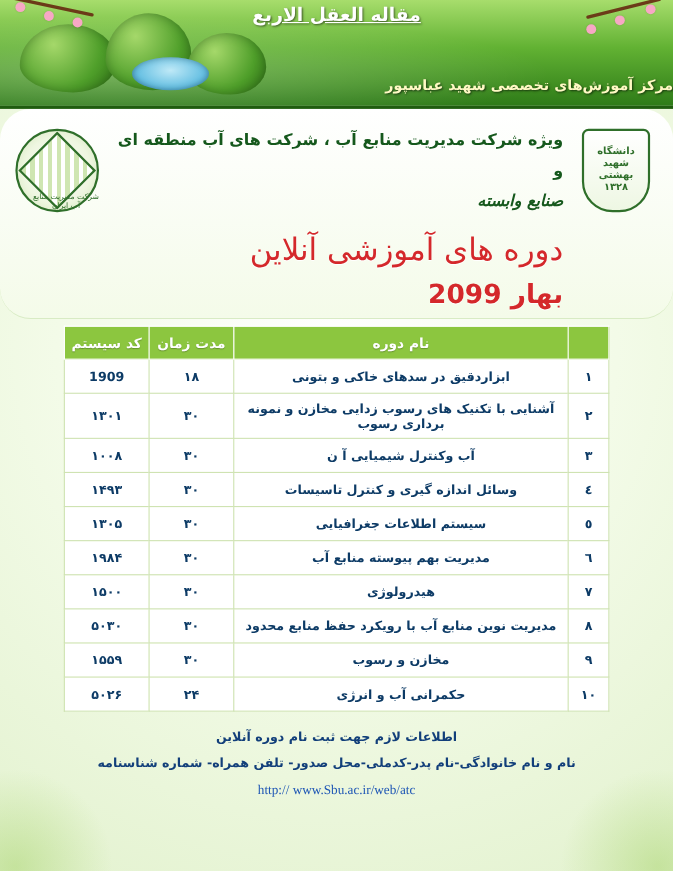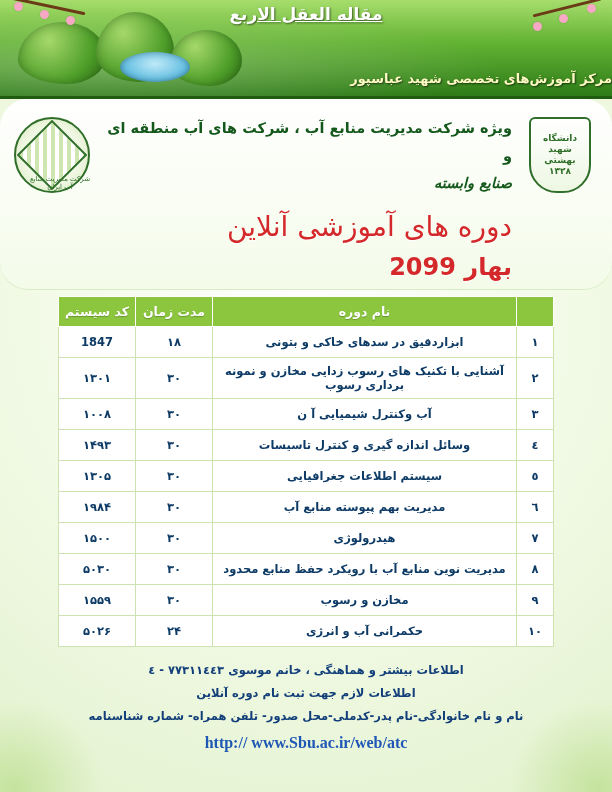--- a/index.html
+++ b/index.html
@@ -249,22 +249,22 @@
     direction: rtl;
     color: #123f7a;
   }
   .footer .f-line {
     font-size: 11.5px;
     font-weight: bold;
     line-height: 2.0;
   }
   .footer .f-url {
     margin-top: 6px;
-    font-size: 16px;
-    font-weight: bold;
+    font-size: 12px;
+    font-weight: normal;
     color: #1f57b5;
     direction: ltr;
     font-family: "Liberation Serif", serif;
   }
   .corner-deco {
     position: absolute;
     width: 120px; height: 120px;
     pointer-events: none;
   }
   .corner-bl { left: -10px; bottom: -20px;
@@ -327,21 +327,21 @@
           <th class="h-name">نام دوره</th>
           <th class="h-dur">مدت زمان</th>
           <th class="h-code">کد سیستم</th>
         </tr>
       </thead>
       <tbody>
         <tr>
           <td class="c-index">۱</td>
           <td class="c-name">ابزاردقیق در سدهای خاکی و بتونی</td>
           <td class="c-dur">۱۸</td>
-          <td class="c-code">1847</td>
+          <td class="c-code">1909</td>
         </tr>
         <tr>
           <td class="c-index">۲</td>
           <td class="c-name">آشنایی با تکنیک های رسوب زدایی مخازن و نمونه برداری رسوب</td>
           <td class="c-dur">۳۰</td>
           <td class="c-code">۱۳۰۱</td>
         </tr>
         <tr>
           <td class="c-index">۳</td>
           <td class="c-name">آب وکنترل شیمیایی آ ن</td>
@@ -388,21 +388,20 @@
           <td class="c-index">۱۰</td>
           <td class="c-name">حکمرانی آب و انرژی</td>
           <td class="c-dur">۲۴</td>
           <td class="c-code">۵۰۲۶</td>
         </tr>
       </tbody>
     </table>
   </div>
 
   <div class="footer">
-    <div class="f-line">اطلاعات بیشتر و هماهنگی ، خانم موسوی    ۷۷۳۱۱٤٤۳ - ٤</div>
     <div class="f-line">اطلاعات لازم جهت ثبت نام دوره آنلاین</div>
     <div class="f-line">نام و نام خانوادگی-نام پدر-کدملی-محل صدور- تلفن همراه- شماره شناسنامه</div>
     <div class="f-url">http:// www.Sbu.ac.ir/web/atc</div>
   </div>
 
   <div class="corner-deco corner-bl"></div>
   <div class="corner-deco corner-br"></div>
 </div>
 
 </body></html>

